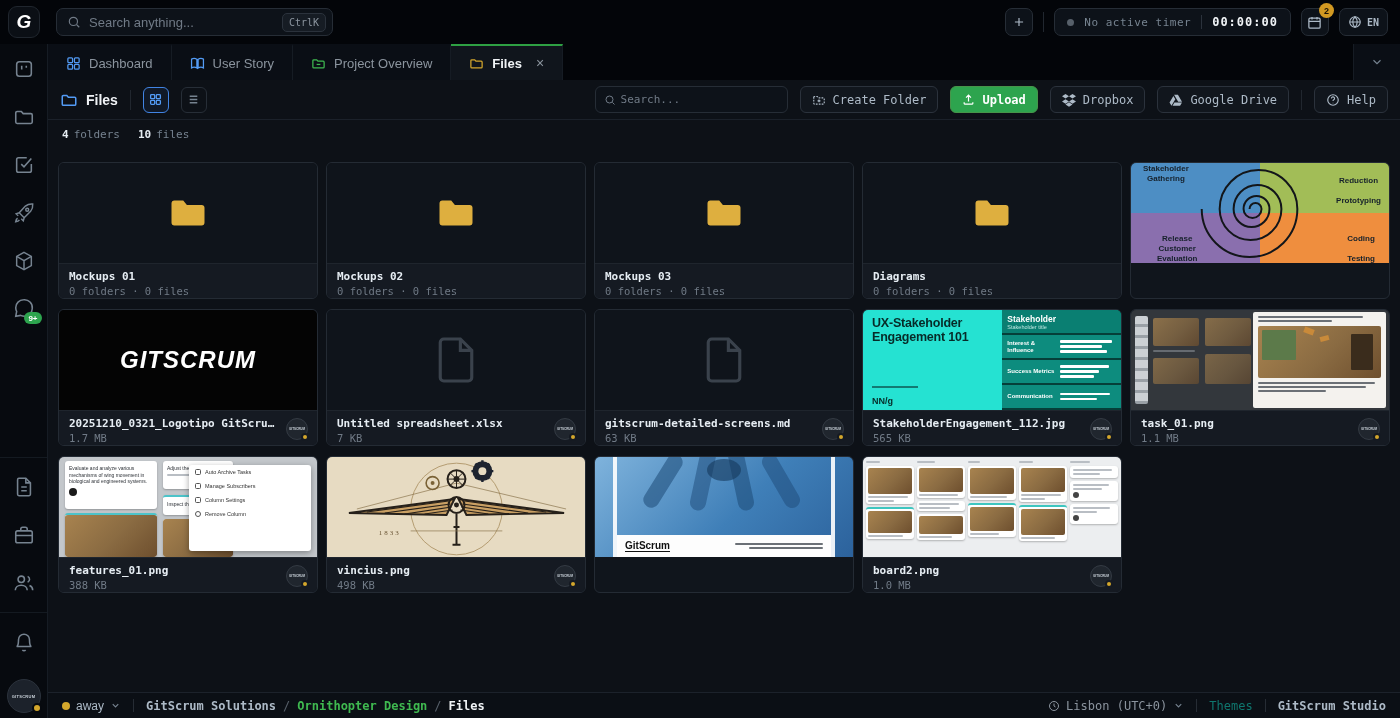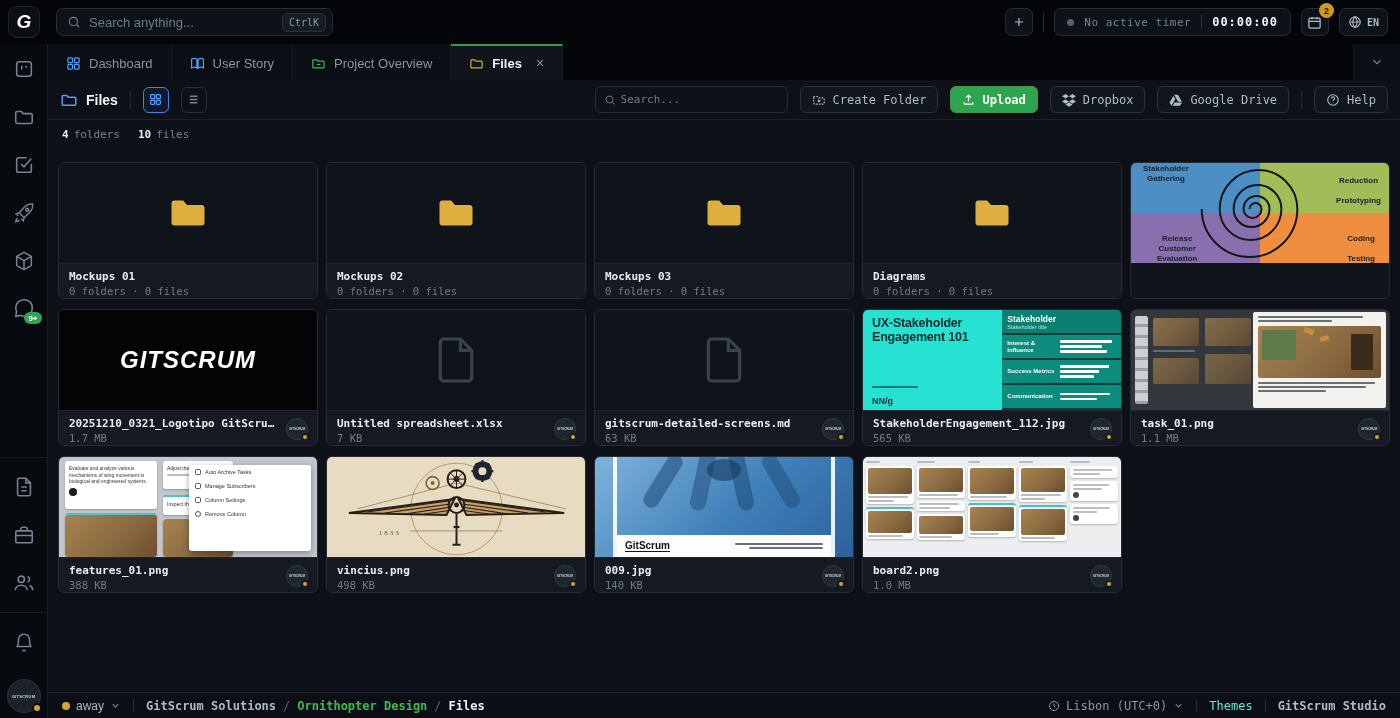--- a/index.html
+++ b/index.html
@@ -650,28 +650,20 @@
             <div style="position:absolute;left:178px;top:-6px;width:16px;height:60px;background:#1d4a77;opacity:.5;transform:rotate(-30deg);border-radius:8px"></div>
             <div style="position:absolute;left:112px;top:2px;width:34px;height:22px;background:#16395c;opacity:.6;border-radius:50%"></div>
             <div style="position:absolute;left:22px;right:22px;bottom:0;height:22px;background:#fdfdfd;display:flex;align-items:center;padding:0 8px;justify-content:space-between">
               <span style="font:800 10px 'Liberation Sans',sans-serif;color:#111;border-bottom:1.5px solid #111">GitScrum</span>
               <span>
                   <span class="dbar" style="display:block;width:88px"></span>
                   <span class="dbar" style="display:block;width:74px;margin-top:2.5px;margin-left:14px"></span>
                 </span>
             </div>
           </div>
-          <div class="cfoot hasav">
-            <div class="cname">009.jpg</div>
-            <div class="cmeta">140 KB</div>
-            <div class="avatar">
-                <span>GITSCRUM</span>
-                <i class="dot"></i>
-              </div>
-          </div>
         </div>
 
         <div class="card">
           <div class="thumb" style="background:#eceef0;display:flex;gap:3px;padding:3px;align-items:flex-start">
             <div style="flex:1">
               <div class="gbar" style="width:14px;margin:1px 0 3px"></div>
               <div class="wcard" style="position:static;padding:2px;margin-bottom:3px">
                   <div class="sepia" style="height:26px"></div>
                   <div class="gbar" style="width:90%;margin-top:2px"></div>
                   <div class="gbar" style="width:60%;margin-top:2px"></div>
@@ -769,20 +761,20 @@
             <svg width="12" height="12" viewBox="0 0 24 24" fill="none" stroke="#8b949e" stroke-width="2">
                 <circle cx="12" cy="12" r="9"></circle>
                 <path d="M12 7v5l3 2"></path>
               </svg>
             <span style="font:12px 'DejaVu Sans Mono',monospace;color:#8b949e">Lisbon (UTC+0)</span>
             <svg width="11" height="11" viewBox="0 0 24 24" fill="none" stroke="#768390" stroke-width="2.5">
                 <path d="M6 9l6 6 6-6"></path>
               </svg>
           </div>
           <div style="width:1px;height:13px;background:#262c34"></div>
-          <span style="font:12px 'DejaVu Sans Mono',monospace;color:#5eead4;cursor:pointer">Themes</span>
+          <span style="font:12px 'DejaVu Sans Mono',monospace;color:#0f766e;cursor:pointer">Themes</span>
           <div style="width:1px;height:13px;background:#262c34"></div>
           <span style="font:700 12px 'DejaVu Sans Mono',monospace;color:#adbac7;cursor:pointer">GitScrum Studio</span>
         </div>
       </div>
     </div>
   </div>
 </div>
 
 </body></html>

